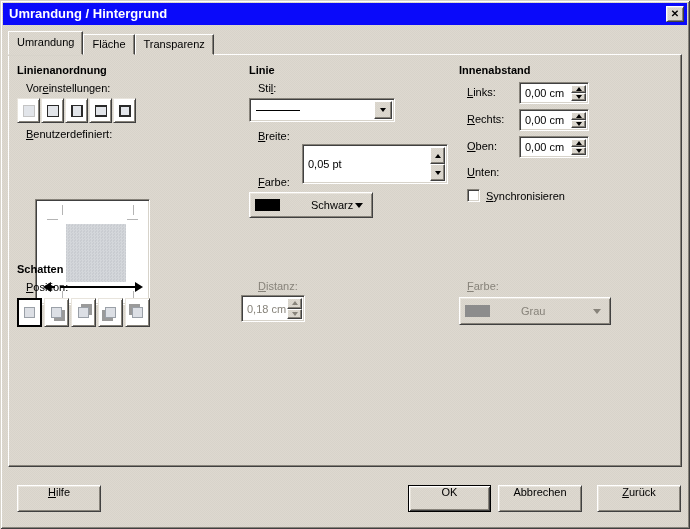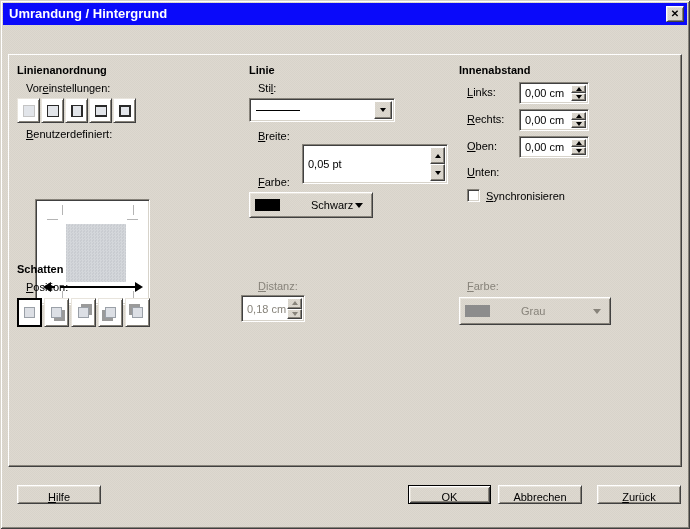--- a/index.html
+++ b/index.html
@@ -136,21 +136,21 @@
 
   
   .checkbox {
     position:absolute; width:13px; height:13px; background:#fff;
     border:1px solid; border-color:#87837a #fff #fff #87837a;
     box-shadow: inset 1px 1px 0 #404040, inset -1px -1px 0 #d7d3ca;
   }
 
   
   .btn {
-    position:absolute; height:19px; display:flex; align-items:flex-end; justify-content:center;
+    position:absolute; height:27px; display:flex; align-items:flex-start; justify-content:center;
     border:1px solid; border-color:#fff #404040 #404040 #fff;
     box-shadow: inset 1px 1px 0 #e8e4dc, inset -1px -1px 0 #87837a;
     cursor:default;
   }
   .btn.default {
     border:1px solid #000;
     box-shadow: inset 1px 1px 0 #fff, inset -1px -1px 0 #404040,
                 inset 2px 2px 0 #e8e4dc, inset -2px -2px 0 #87837a;
   }
 </style>
@@ -159,20 +159,31 @@
 
 <div class="dialog face">
 
   <div class="titlebar">
     <span>Umrandung / Hintergrund</span>
     <div class="close-btn face">
       <span>✕</span>
     </div>
   </div>
 
+  <div class="tabstrip">
+    <div class="tab active face">
+      <span>Umrandung</span>
+    </div>
+    <div class="tab face">
+      <span>Fläche</span>
+    </div>
+    <div class="tab face">
+      <span>Transparenz</span>
+    </div>
+  </div>
 
   <div class="tabpage face">
 
     <div class="group-title" style="left:8px; top:9px;">Linienanordnung</div>
     <div class="lbl" style="left:17px; top:27px;">Vor<span class="u">e</span>instellungen:</div>
 
     <div class="preset-row" style="left:8px; top:43px;">
       <div class="icon-btn">
           <div class="sq b-none"></div>
         </div>

